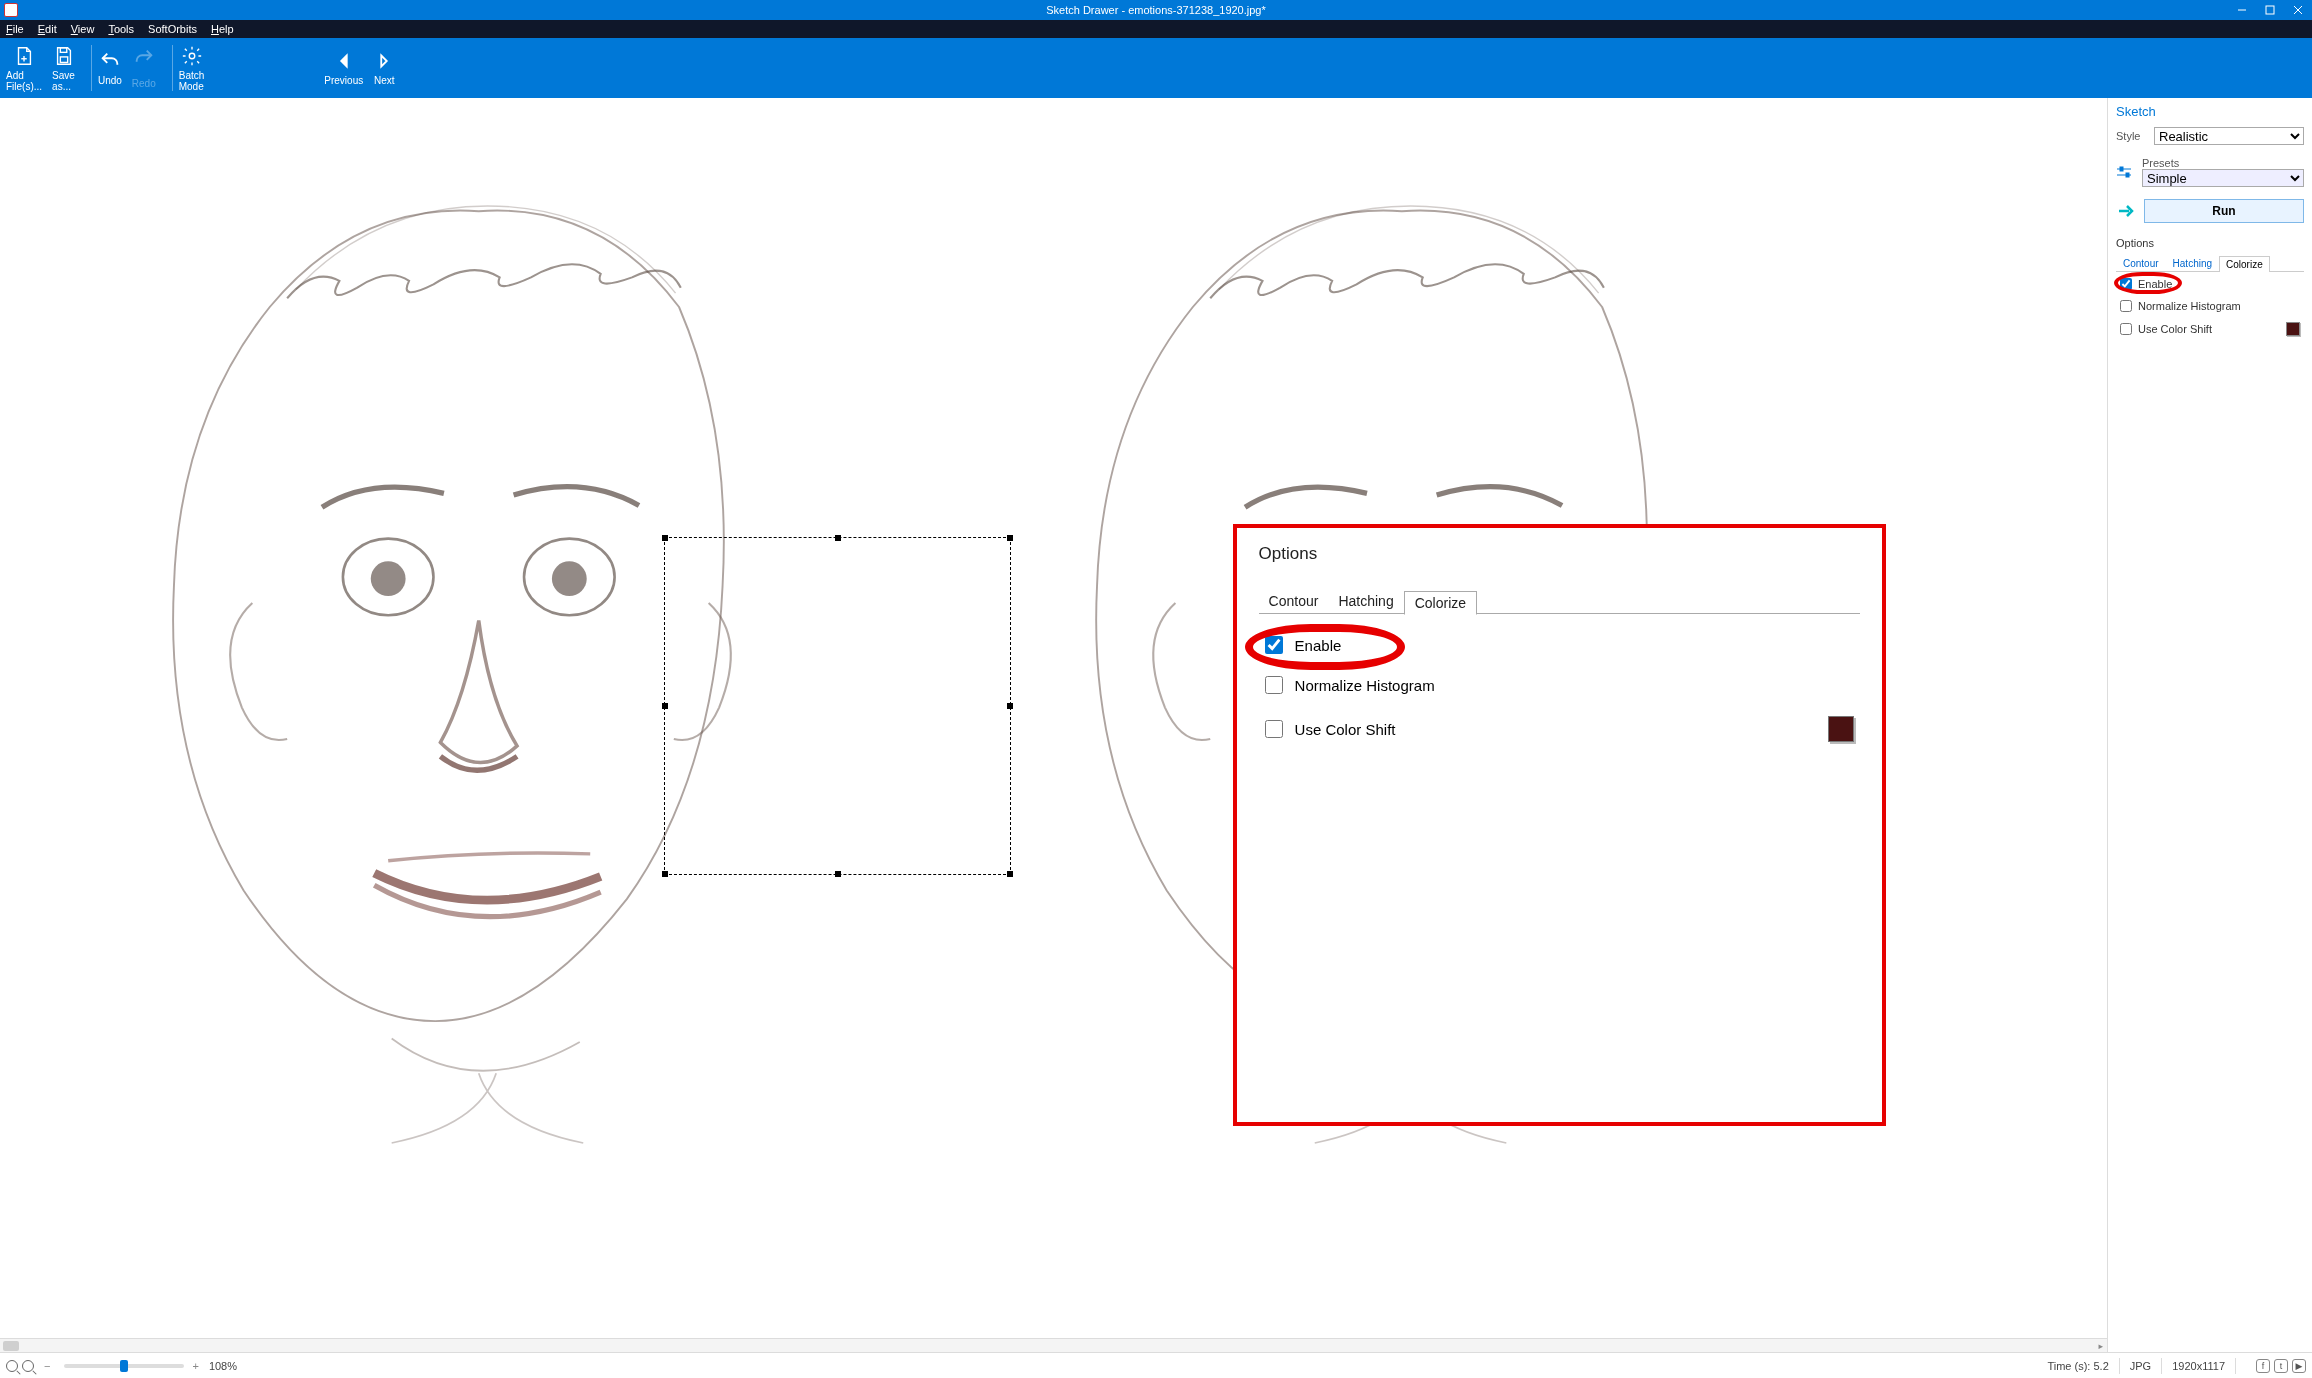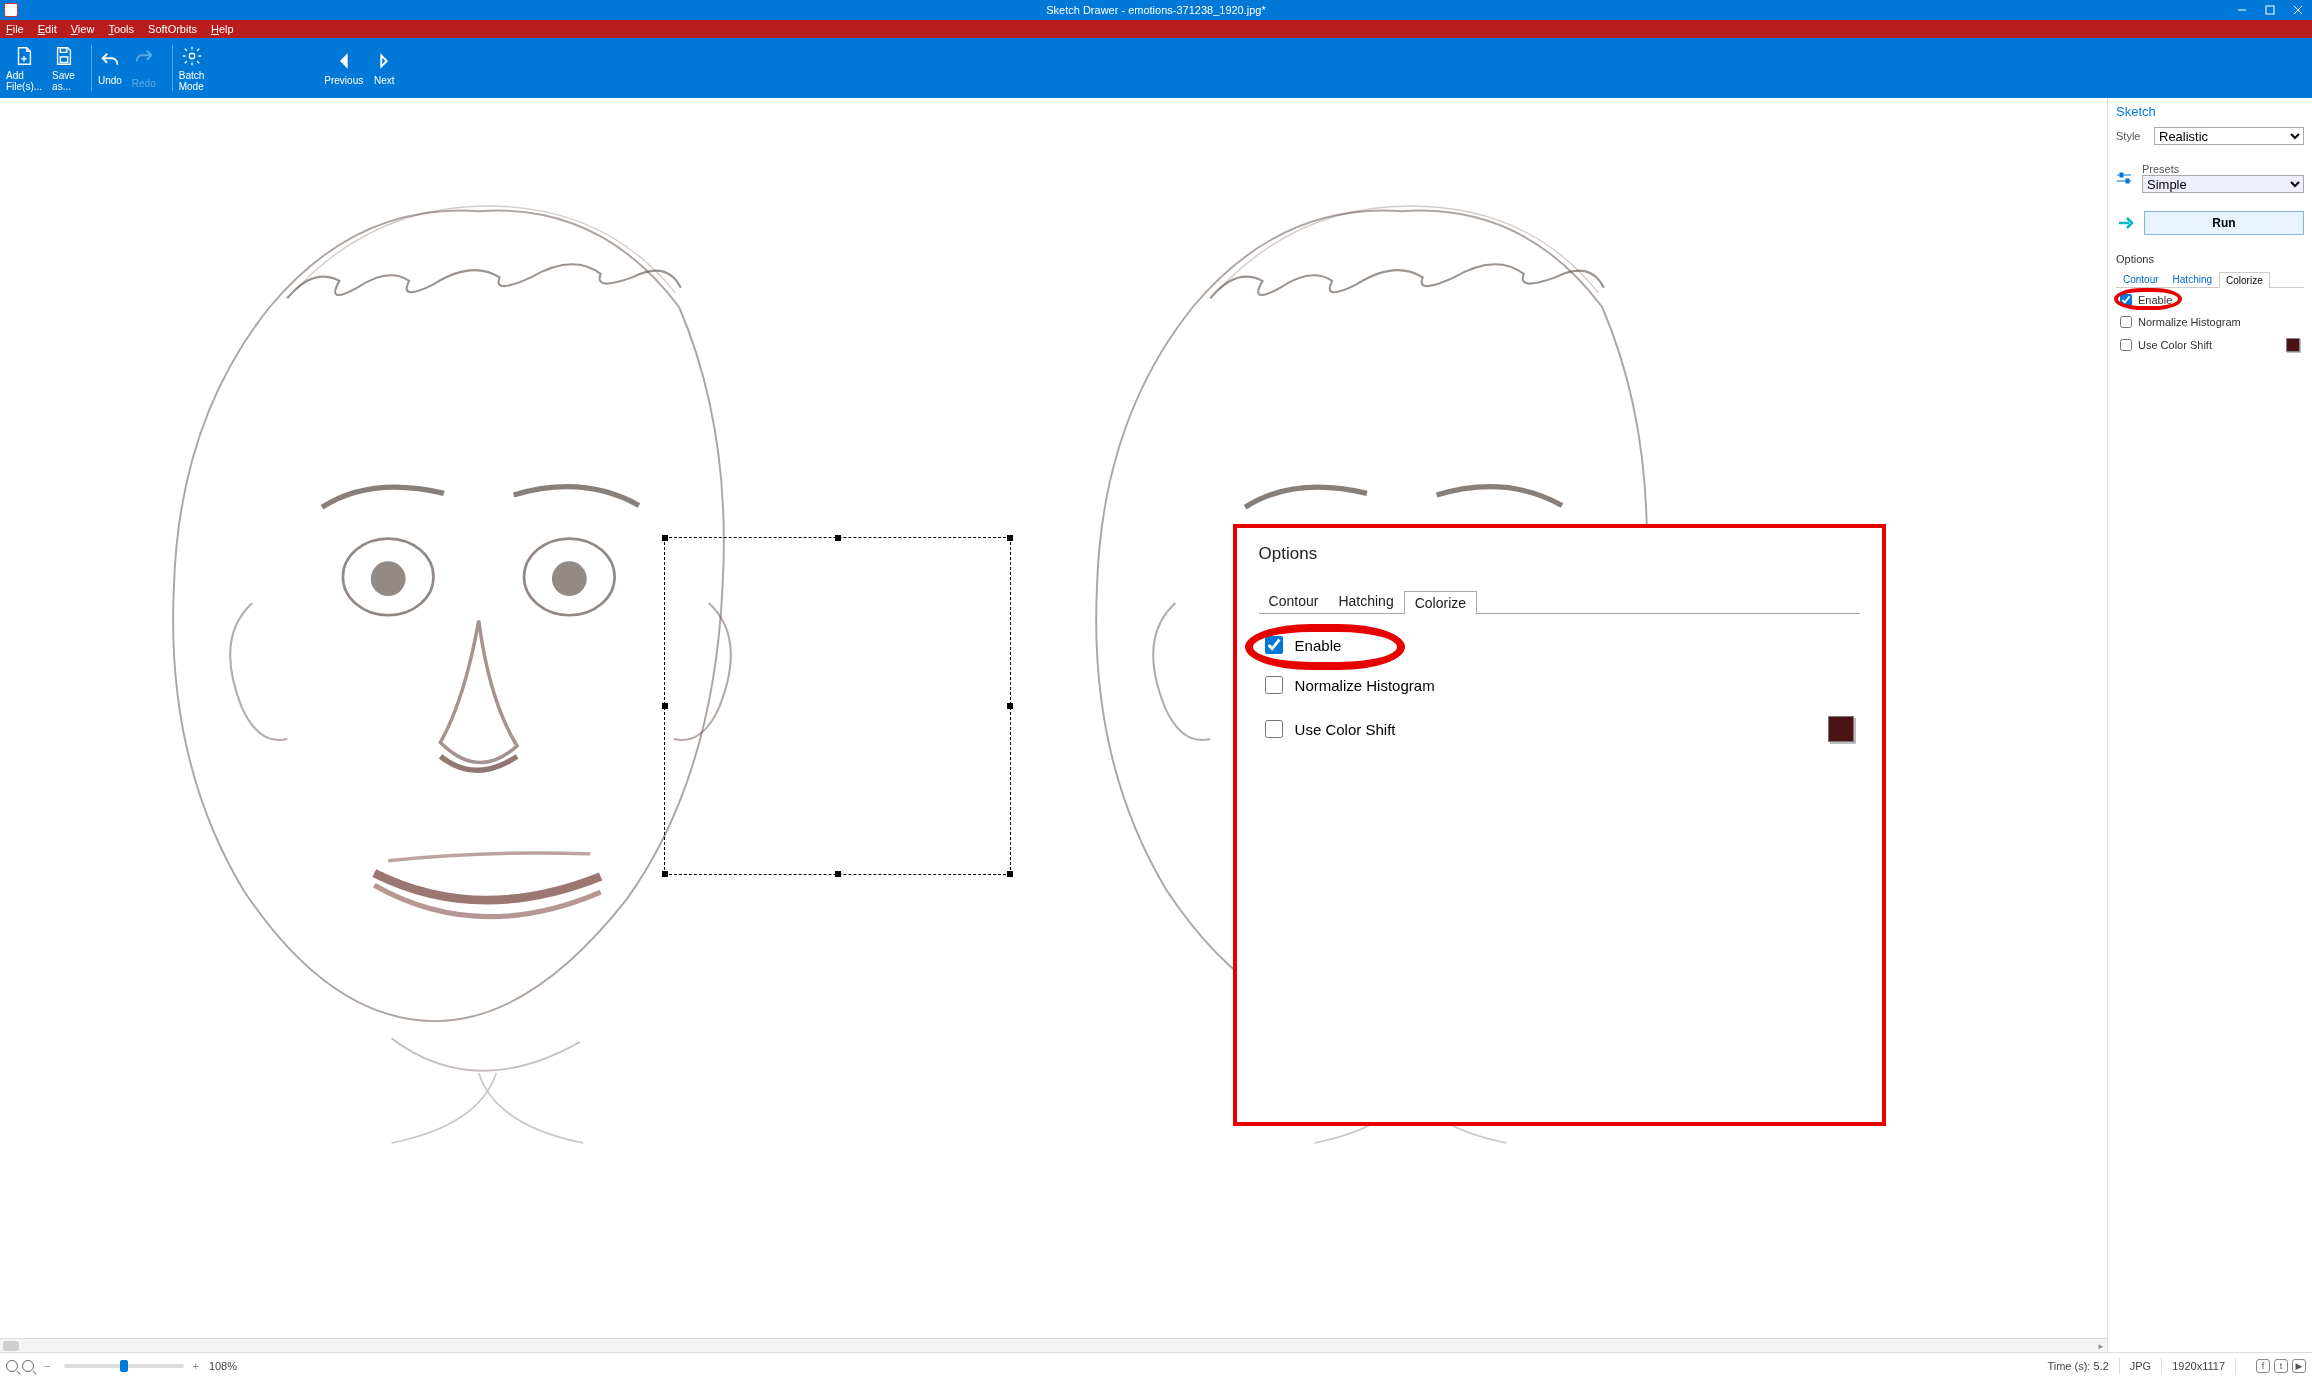--- a/index.html
+++ b/index.html
@@ -7,21 +7,21 @@
 
 
 .titlebar { height: 20px; background: #0078d7; color: #fff; display: flex; align-items: center; font-size: 11px; position: relative; }
 .titlebar .appicon { width: 14px; height: 14px; margin: 0 4px; background: #fff; border: 1px solid #c33; border-radius: 2px; }
 .titlebar .title { position: absolute; left: 50%; transform: translateX(-50%); }
 .titlebar .winbtns { position: absolute; right: 0; display: flex; }
 .titlebar .winbtns div { width: 28px; height: 20px; display: flex; align-items: center; justify-content: center; cursor: pointer; }
 .titlebar .winbtns svg { stroke: #fff; stroke-width: 1; fill: none; }
 
 
-.menubar { height: 18px; background: #b91c1c; color: #fff; display: flex; align-items: center; font-size: 11px; padding-left: 6px; }
+.menubar { height: 18px; background: #0f172a; color: #fff; display: flex; align-items: center; font-size: 11px; padding-left: 6px; }
 .menubar span { margin-right: 14px; cursor: pointer; }
 .menubar span u { text-decoration: underline; }
 
 
 .ribbon { height: 60px; background: #0078d7; display: flex; align-items: center; padding: 2px 6px; }
 .rbtn { display: flex; flex-direction: column; align-items: center; color: #fff; font-size: 10px; line-height: 11px; margin-right: 10px; cursor: pointer; }
 .rbtn .ico { width: 22px; height: 22px; margin-bottom: 3px; }
 .rbtn.disabled { opacity: .35; gap: 6px; }
 .rsep { width: 1px; height: 46px; background: rgba(255,255,255,.35); margin: 0 6px; }
 .rgap { flex: 0 0 110px; }
@@ -31,21 +31,21 @@
 .canvas { flex: 1; background: #fff; position: relative; overflow: hidden; }
 .canvas svg.scene { position: absolute; inset: 0; width: 100%; height: 100%; }
 
 
 .selrect { position: absolute; border: 1px dashed #000; }
 .selrect .h { position: absolute; width: 6px; height: 6px; background: #000; }
 
 
 .side { width: 205px; background: #fff; border-left: 1px solid #ddd; padding: 6px 8px; font-size: 11px; color: #333; }
 .side h3 { color: #0078d7; font-weight: 400; font-size: 13px; margin-bottom: 8px; }
-.side .row { display: flex; align-items: center; margin-bottom: 18px; gap: 6px; }
+.side .row { display: flex; align-items: center; margin-bottom: 12px; gap: 6px; }
 .side label.lab { width: 32px; color: #555; }
 .side select { flex: 1; font-size: 13px; height: 18px; border: 1px solid #aaa; background: #fff; }
 .side .presetsRow select { background: #eef; }
 .side .runRow { margin-top: 6px; }
 .side .runRow .arrow { width: 22px; height: 22px; display: flex; align-items: center; justify-content: center; }
 .side .runRow button { flex: 1; height: 24px; background: #e8f3ff; border: 1px solid #7fb8e8; font-weight: 700; font-size: 12px; cursor: pointer; }
 .side h4 { font-weight: 400; margin: 14px 0 6px; color: #333; font-size: 11px; }
 .side .tabs { display: flex; font-size: 10px; border-bottom: 1px solid #ccc; }
 .side .tabs div { padding: 2px 6px; border: 1px solid transparent; border-bottom: none; cursor: pointer; color: #06c; }
 .side .tabs div.active { border-color: #ccc; background: #fff; color: #000; position: relative; top: 1px; }

